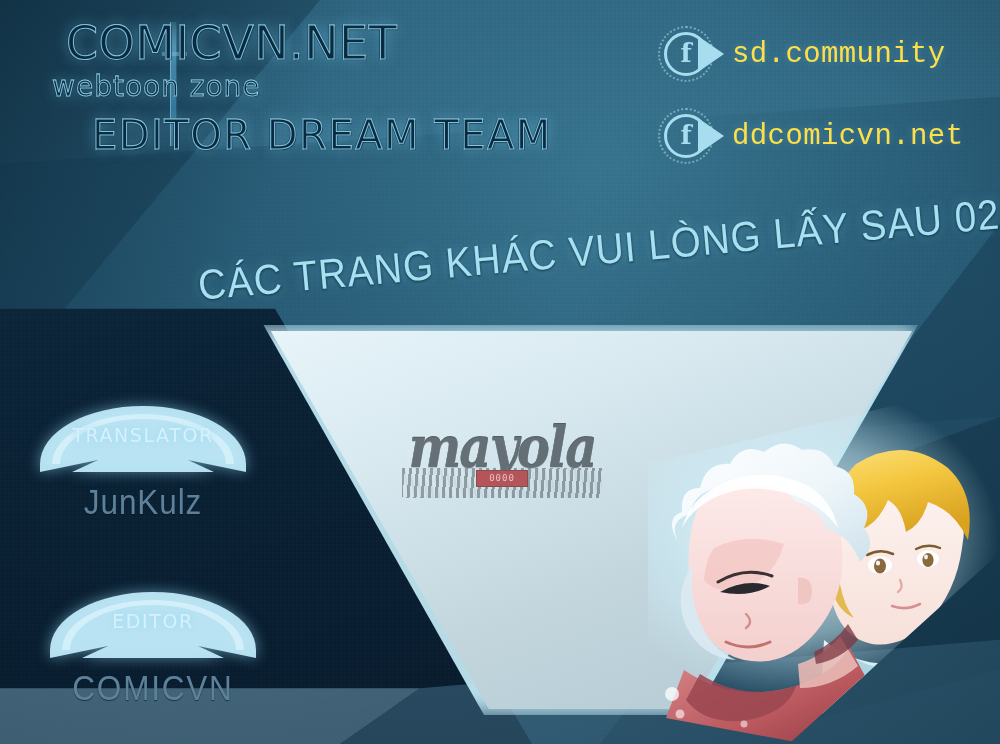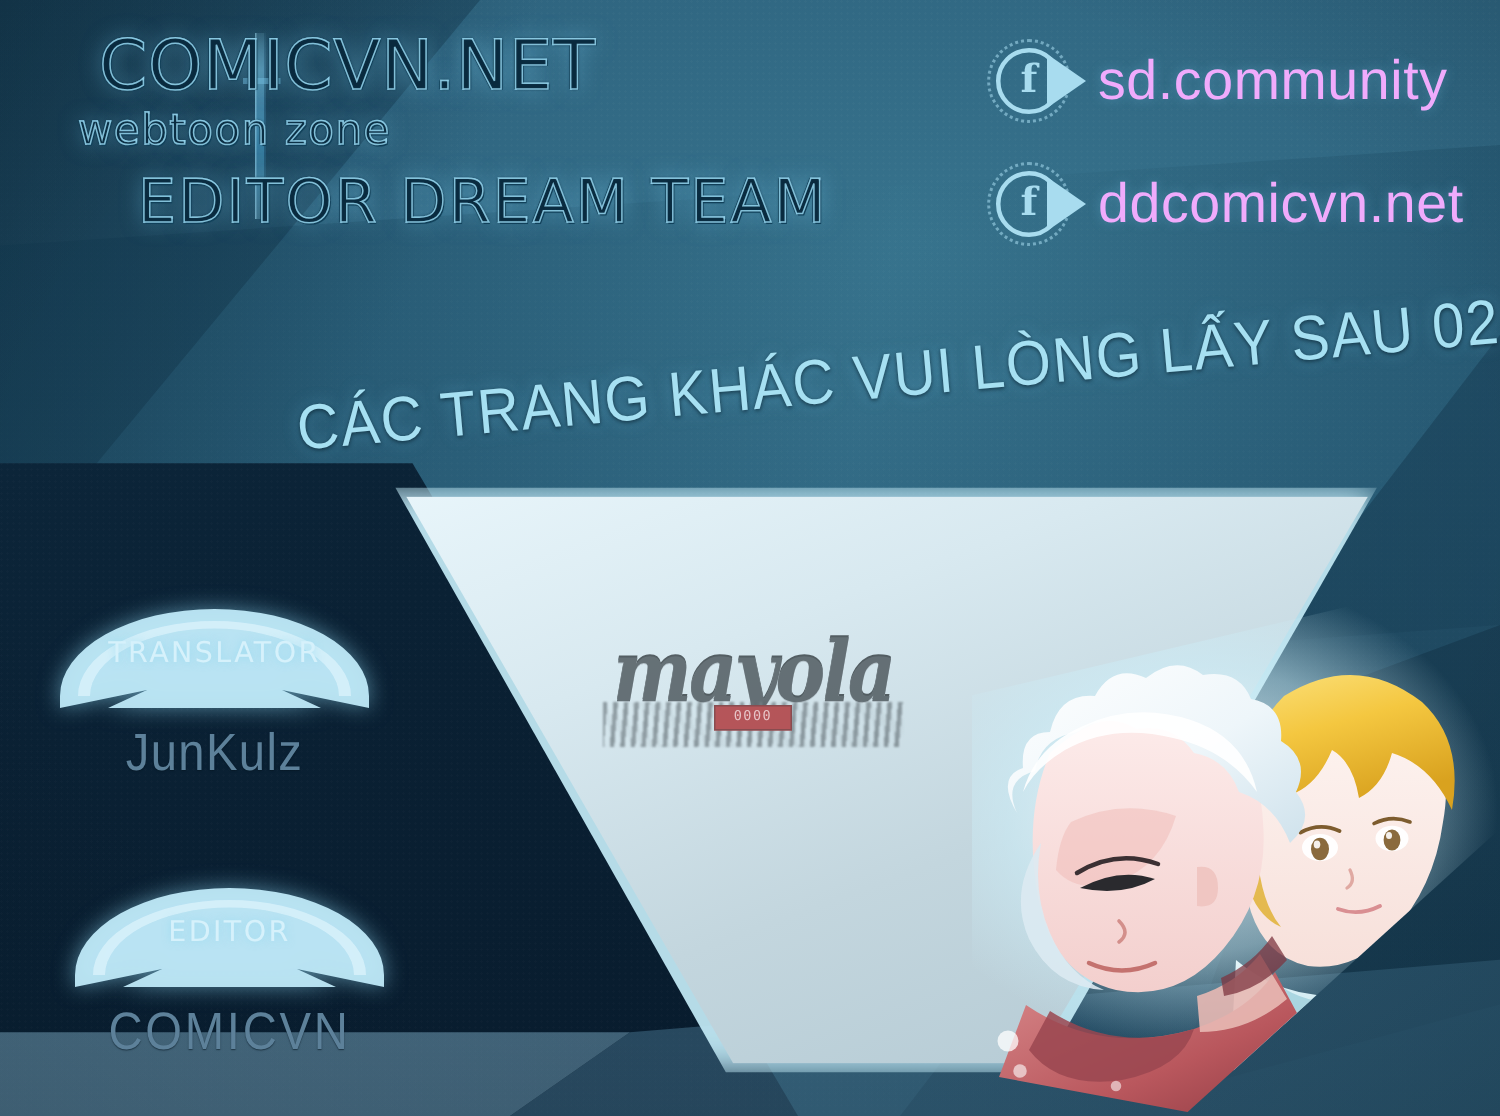--- a/index.html
+++ b/index.html
@@ -139,22 +139,22 @@
   .fb-f{
     font-family:"DejaVu Serif", serif;font-weight:bold;font-size:26px;color:#a8dcef;
     line-height:1;margin-top:-2px;
   }
   .fb-arrow{
     position:absolute;left:46px;top:13px;width:0;height:0;
     border-top:18px solid transparent;border-bottom:18px solid transparent;
     border-left:26px solid #a8dcef;
   }
   .social-label{
-    font-family:Liberation Sans, sans-serif;
-    font-size:37px;color:#f0abfc;letter-spacing:.4px;margin-left:8px;
+    font-family:Liberation Mono, monospace;
+    font-size:29px;color:#fde047;letter-spacing:.4px;margin-left:8px;
     text-shadow:0 0 8px rgba(120,200,235,.35);
   }
 
   
   .notice{
     position:absolute;left:196px;top:262px;width:830px;
     transform:rotate(-5.1deg);transform-origin:0 0;
   }
   .notice-text{
     font-family:"Liberation Sans Narrow","Liberation Sans", sans-serif;

